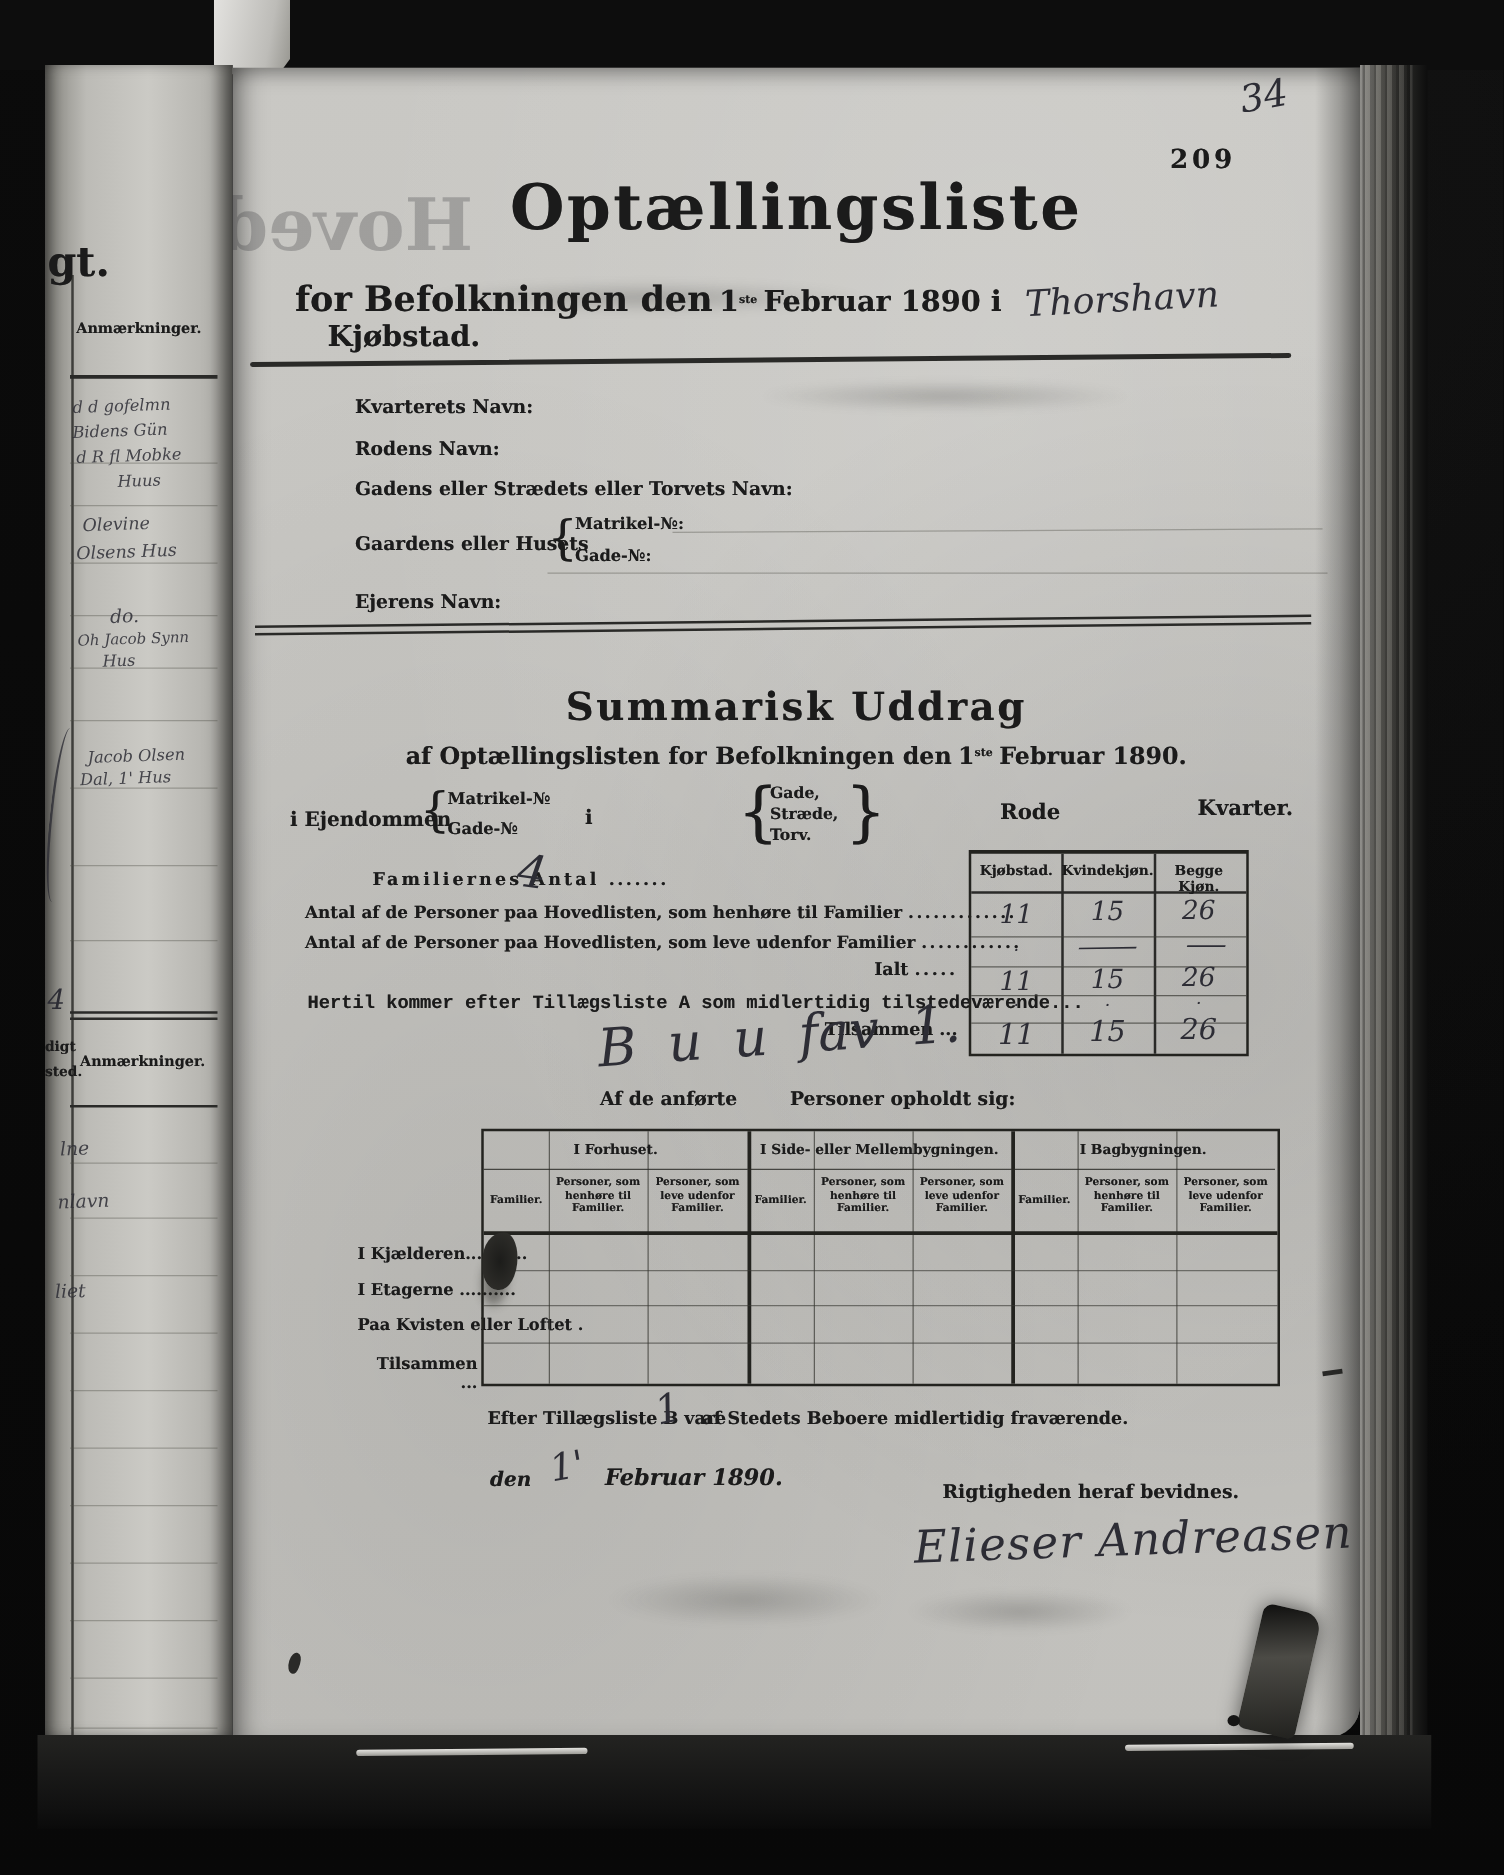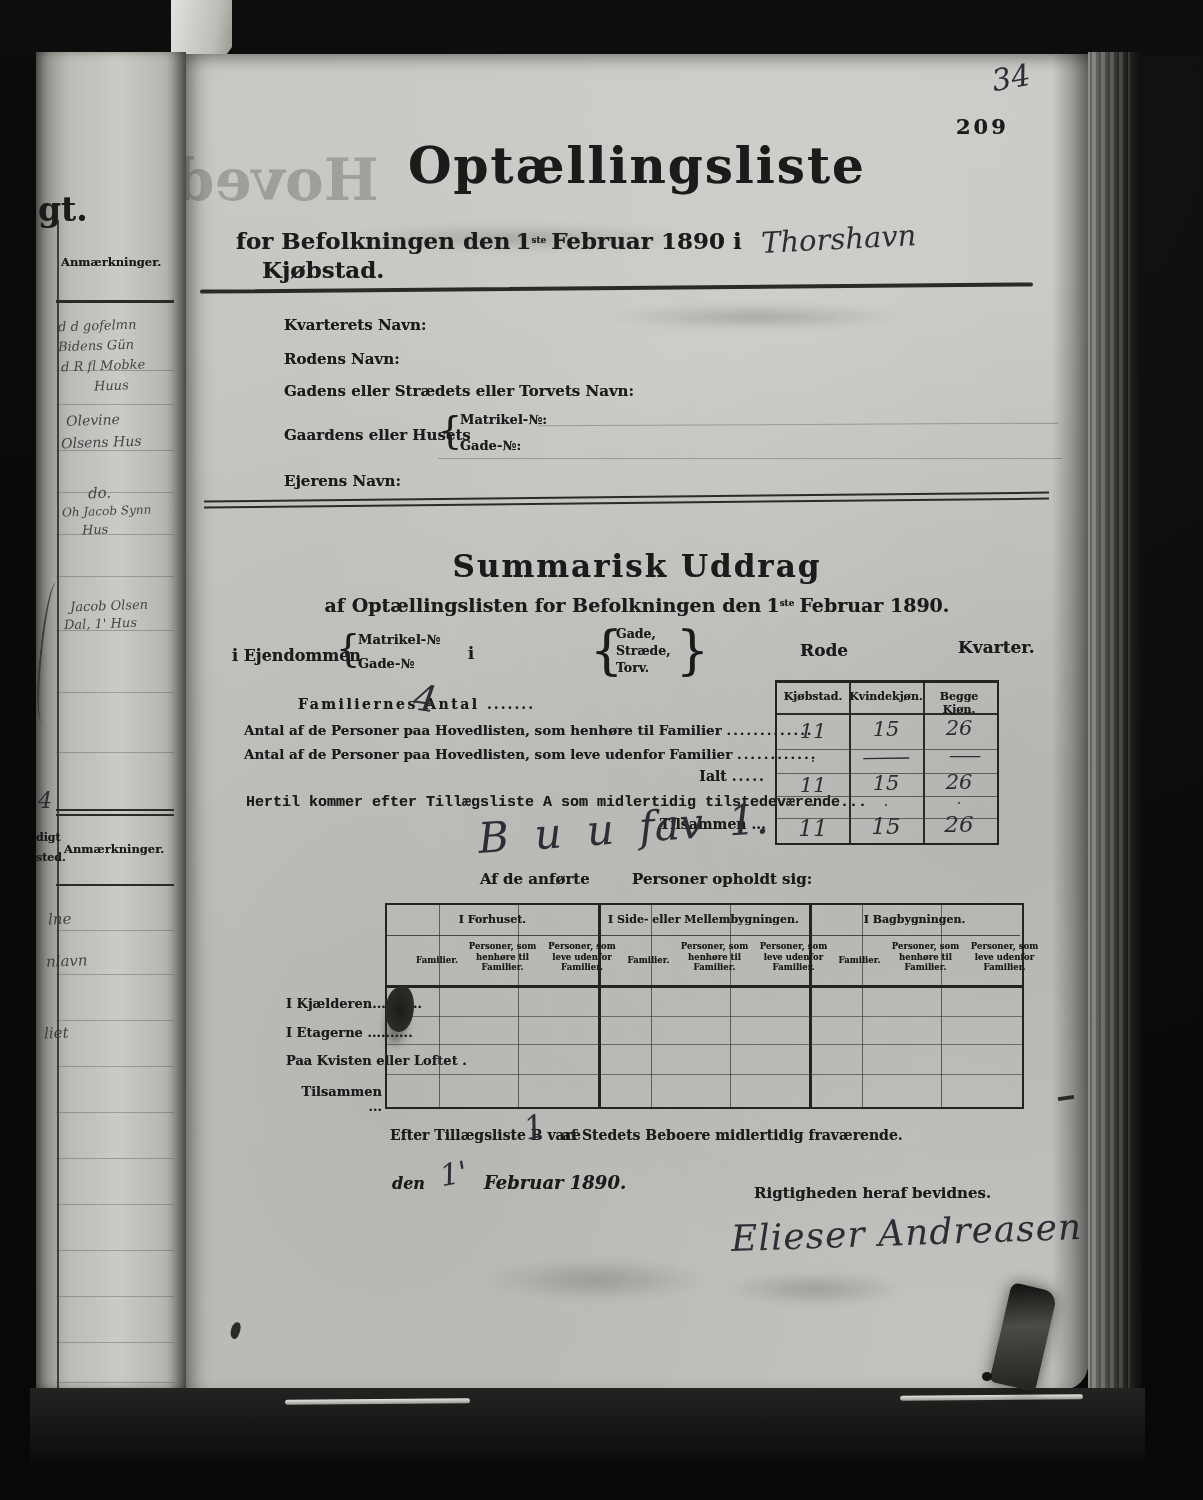--- a/index.html
+++ b/index.html
@@ -70,21 +70,21 @@
   .sval{font-size:21px;text-align:center;}
 
   
   .rtable{left:199px;top:849px;width:635px;height:202px;border:2px solid #23231f;}
   .rtable .gline{top:0;bottom:0;width:2.5px;background:#23231f;}
   .rtable .subv{top:0;bottom:0;width:1px;background:rgba(55,55,50,.7);}
   .rtable .titleline{top:30px;height:1px;background:rgba(40,40,36,.8);}
   .rtable .heavy{left:0;top:80px;width:100%;height:2.5px;background:#23231f;}
   .rtable .rline{left:0;width:100%;height:1px;background:rgba(55,55,50,.6);}
   .gtitle{top:8px;font-size:11px;font-weight:bold;text-align:center;}
-  .subhead{top:36px;font-size:8.5px;font-weight:bold;text-align:center;line-height:1.25;padding-left:24px;}
+  .subhead{top:36px;font-size:8.5px;font-weight:bold;text-align:center;line-height:1.25;}
   .blot{left:200px;top:932px;width:28px;height:46px;background:radial-gradient(#1c1c1a,#33322e);
       border-radius:62% 38% 55% 45%/50% 45% 60% 40%;box-shadow:-4px 16px 8px -4px rgba(40,40,36,.45);}
 </style>
 </head>
 <body>
 
 <div class="shot">
   <div class="abs backdrop"></div>
   <div class="abs top-band"></div>
   <div class="abs tab"></div>
@@ -143,25 +143,25 @@
 
   <div class="abs main-page">
 
     <div class="abs bleed" style="left:-12px;top:92px;font-size:58px;">Hoved</div>
     <div class="abs smudge" style="left:150px;top:170px;width:360px;height:28px;"></div>
     <div class="abs smudge" style="left:420px;top:250px;width:300px;height:26px;"></div>
     <div class="abs smudge" style="left:300px;top:1205px;width:220px;height:42px;"></div>
     <div class="abs smudge" style="left:540px;top:1218px;width:180px;height:34px;"></div>
 
     <div class="abs hw" style="left:806px;top:6px;font-size:30px;transform:rotate(-10deg);">34</div>
-    <div class="abs pr b" style="left:770px;top:60px;font-size:21px;letter-spacing:3px;text-align:center;">209</div>
+    <div class="abs pr b" style="left:750px;top:60px;font-size:21px;letter-spacing:3px;text-align:center;">209</div>
     <div class="abs pr b title">Optællingsliste</div>
 
     <div class="abs" style="left:50px;top:168px;width:820px;">
-      <span class="pr b" style="font-size:23px;">for Befolkningen den</span>
+      <span class="pr b" style="font-size:28px;">for Befolkningen den</span>
       <span class="pr b" style="font-size:23px;">1</span><sup class="pr b">ste</sup>
       <span class="pr b" style="font-size:23px;">Februar 1890 i</span>
       <span class="hw" style="font-size:29px;margin:0 14px;display:inline-block;transform:rotate(-3deg);">Thorshavn</span>
       <span class="pr b" style="font-size:23px;margin-left:26px;">Kjøbstad.</span>
     </div>
     <div class="abs line" style="left:14px;top:232px;width:833px;height:3.5px;transform:rotate(-.5deg);border-radius:2px;"></div>
 
     <div class="abs pr b" style="left:98px;top:262px;font-size:15px;">Kvarterets Navn:</div>
     <div class="abs pr b" style="left:98px;top:296px;font-size:15px;">Rodens Navn:</div>
     <div class="abs pr b" style="left:98px;top:328px;font-size:15px;">Gadens eller Strædets eller Torvets Navn:</div>

